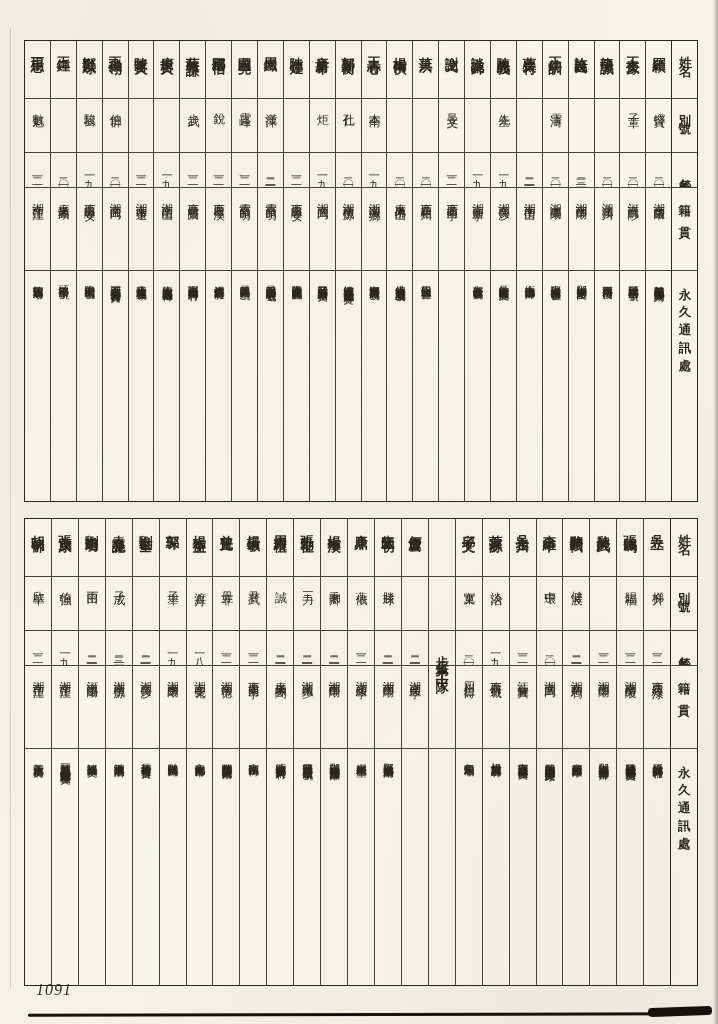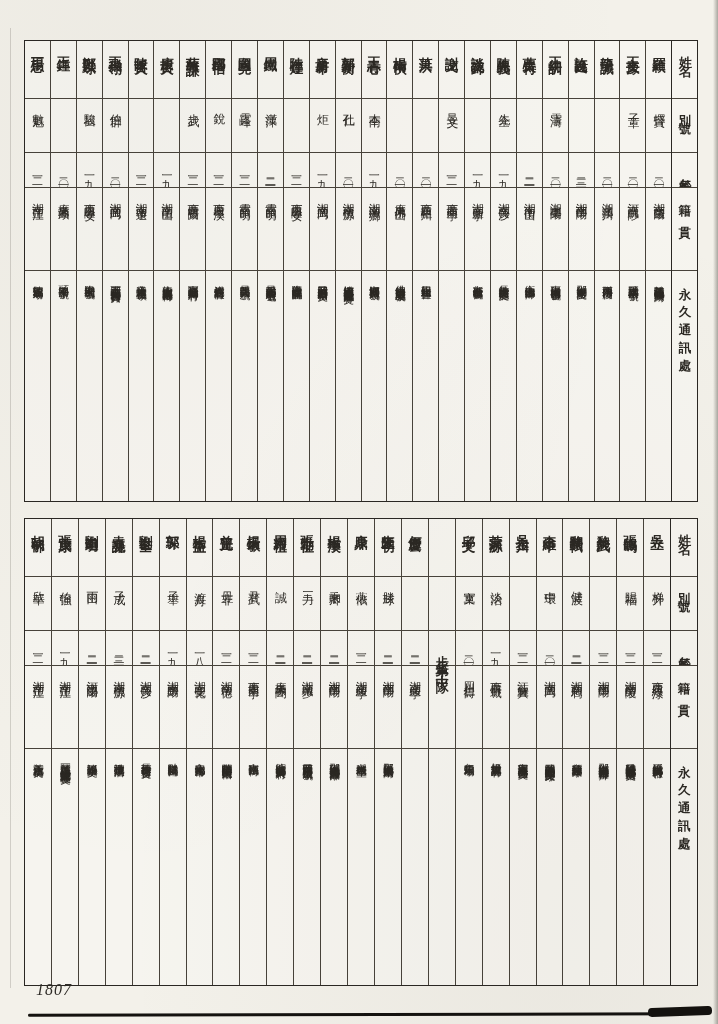--- a/index.html
+++ b/index.html
@@ -937,18 +937,18 @@
           <span>年齡</span>
         </div>
         <div class="cell native_place hcell">
           <span>籍貫</span>
         </div>
         <div class="cell address hcell">
           <span>永久通訊處</span>
         </div>
       </div>
     </div>
-  <div id="page-number">1807</div>
+  <div id="page-number">1091</div>
   <div id="artifact-bottom-line"></div>
   <div id="artifact-corner"></div>
   <div id="artifact-right-edge"></div>
   <div id="artifact-left-edge"></div>
 </div>
 
 </body></html>

